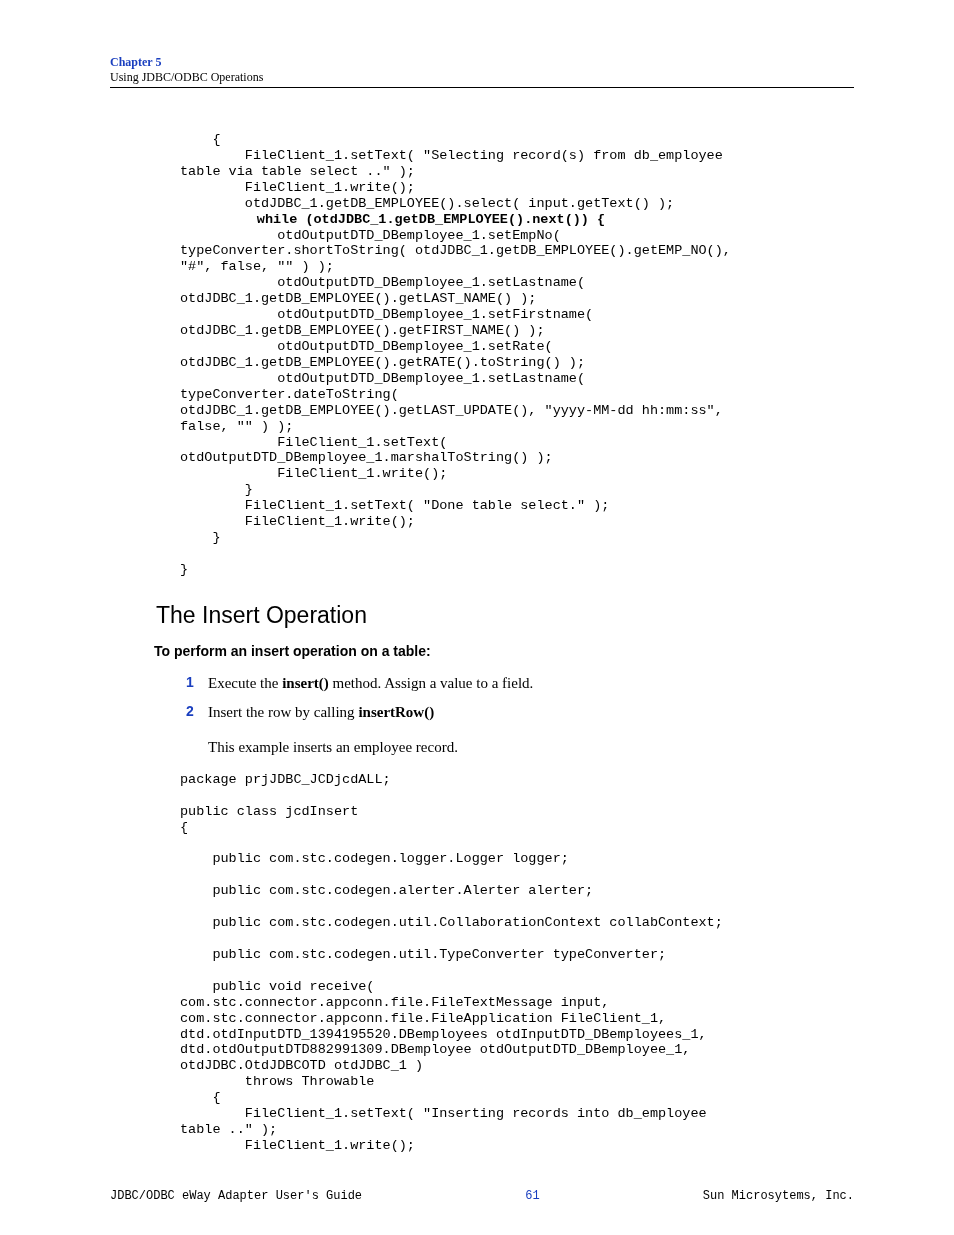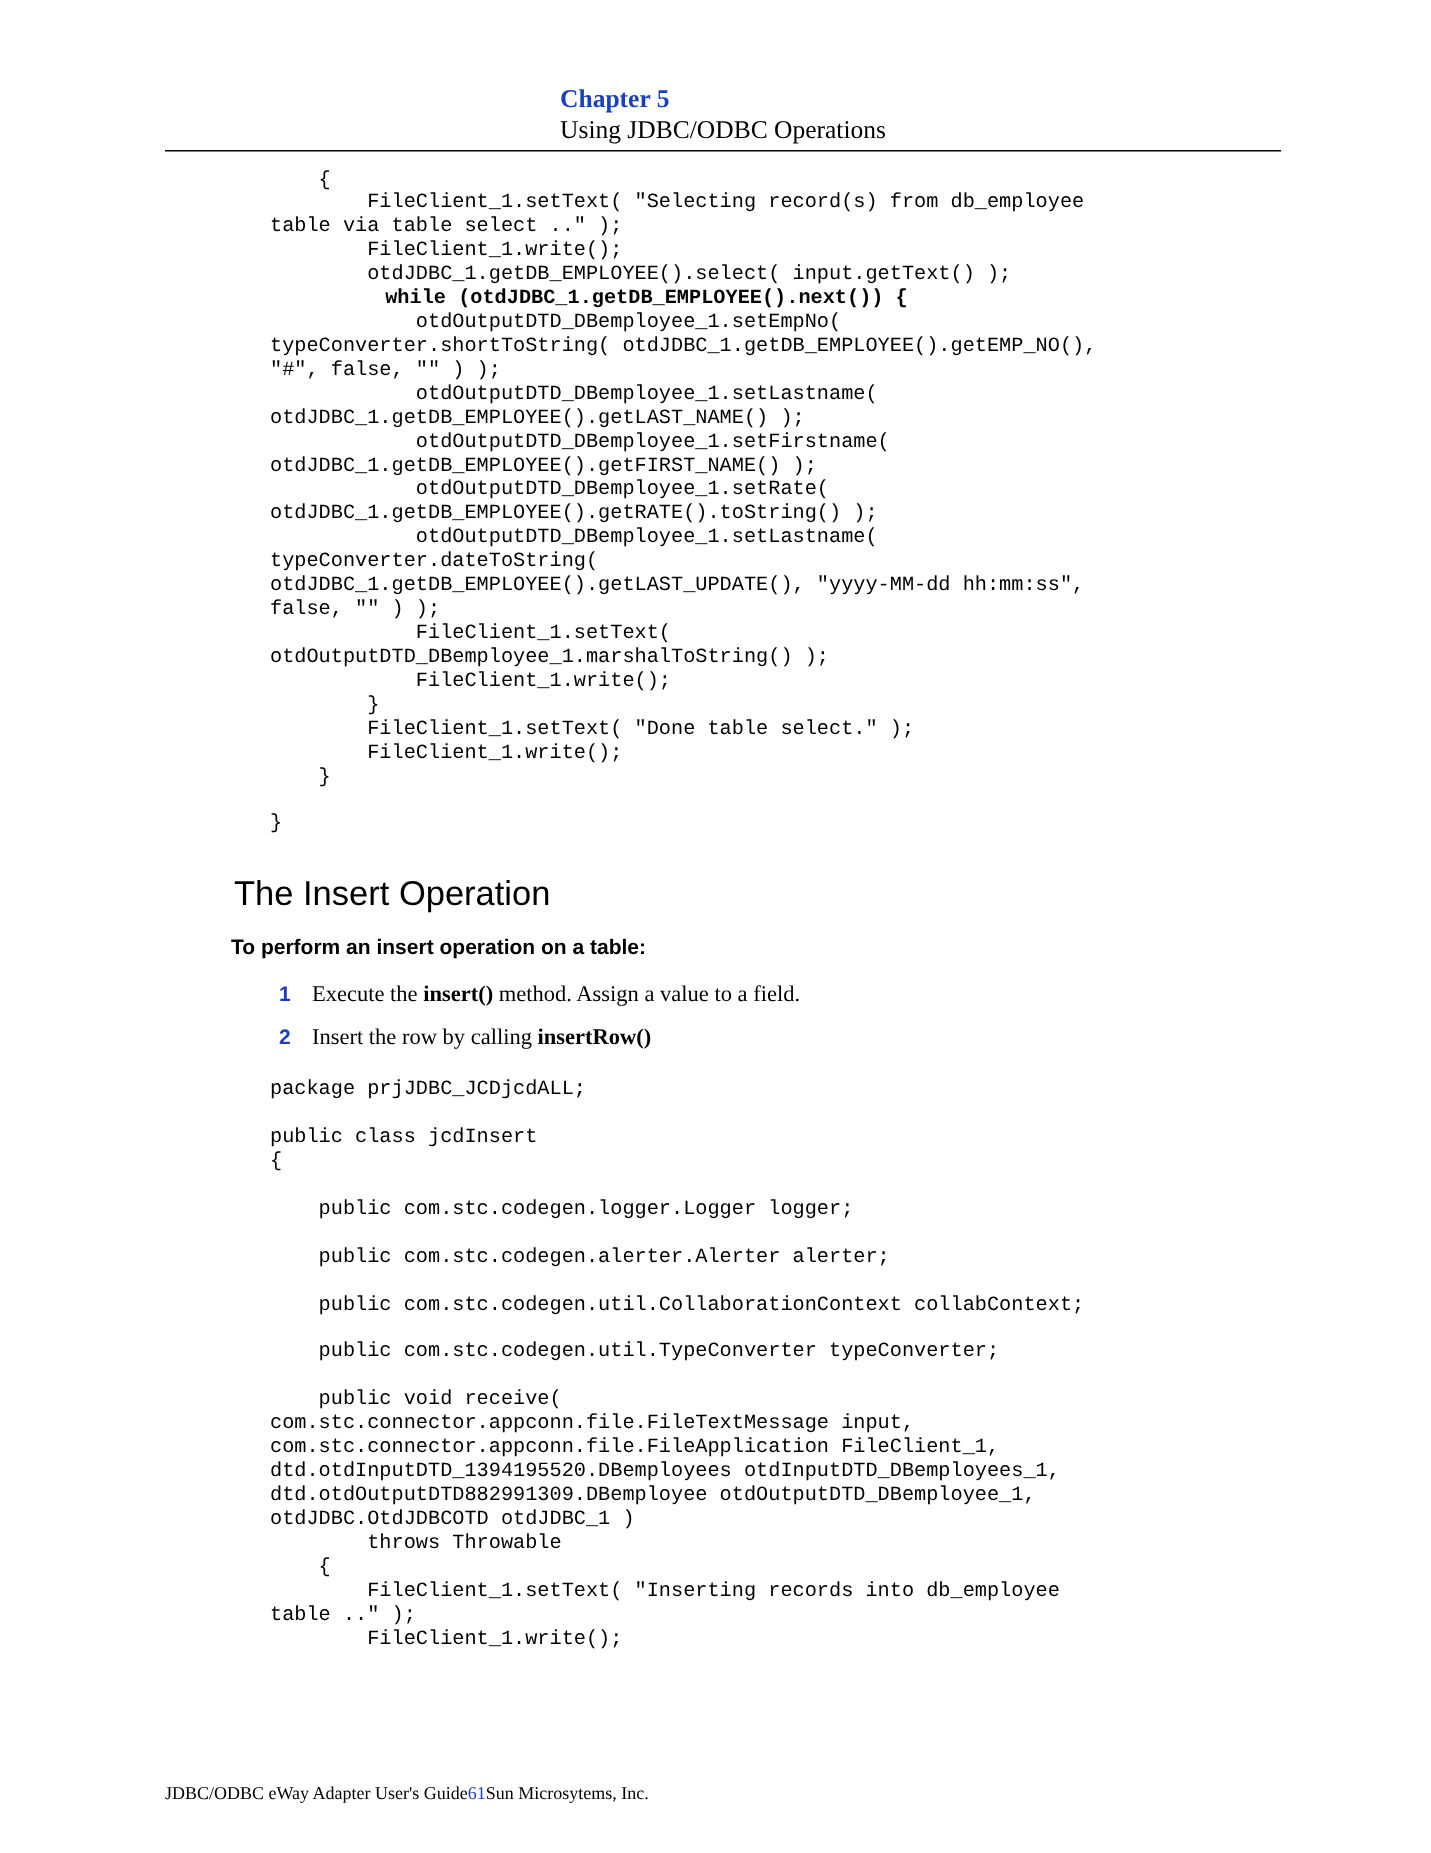--- a/index.html
+++ b/index.html
@@ -13,26 +13,26 @@
     height: 1235px;
     box-sizing: border-box;
     position: relative;
   }
   .page {
     padding: 55px 100px 0 110px;
     box-sizing: border-box;
   }
   .header {
     display: flex;
-    justify-content: center;
-    font-size: 17px;
+    justify-content: space-between;
+    font-size: 12px;
     line-height: 1.25;
     border-bottom: 0.5px solid #000;
     padding-bottom: 2px;
-    margin-bottom: 12px;
+    margin-bottom: 44px;
   }
   .header-left { text-align: left; }
   .header-right { text-align: right; }
   .header .bold-blue {
     color: #1a3fbf;
     font-weight: 700;
   }
   .code-block {
     font-family: "Courier New", Courier, monospace;
     font-size: 13.5px;
@@ -85,21 +85,23 @@
     font-size: 15px;
     margin-left: 98px;
     margin-bottom: 16px;
   }
   .footer {
     position: absolute;
     bottom: 32px;
     left: 110px;
     right: 100px;
     display: flex;
+    justify-content: space-between;
     font-size: 12px;
+    font-family: Liberation Mono, monospace;
   }
   .footer .title { }
   .footer .page-num { color: #1a3fbf; font-weight: 400; }
   .footer .company { }
 </style>
 </head>
 <body>
 
 <div class="page">
   <div class="header">
@@ -140,20 +142,21 @@
 
   <h2 class="section-title">The Insert Operation</h2>
 
   <div class="intro-bold">To perform an insert operation on a table:</div>
 
   <ol class="steps">
     <li><span>Execute the </span><span class="b">insert()</span><span> method. Assign a value to a field.</span></li>
     <li><span>Insert the row by calling </span><span class="b">insertRow()</span></li>
   </ol>
 
+  <div class="example-text">This example inserts an employee record.</div>
 
   <div class="code-block"><span>package prjJDBC_JCDjcdALL;</span>
 <span></span>
 <span>public class jcdInsert</span>
 <span>{</span>
 <span></span>
 <span>    public com.stc.codegen.logger.Logger logger;</span>
 <span></span>
 <span>    public com.stc.codegen.alerter.Alerter alerter;</span>
 <span></span>

